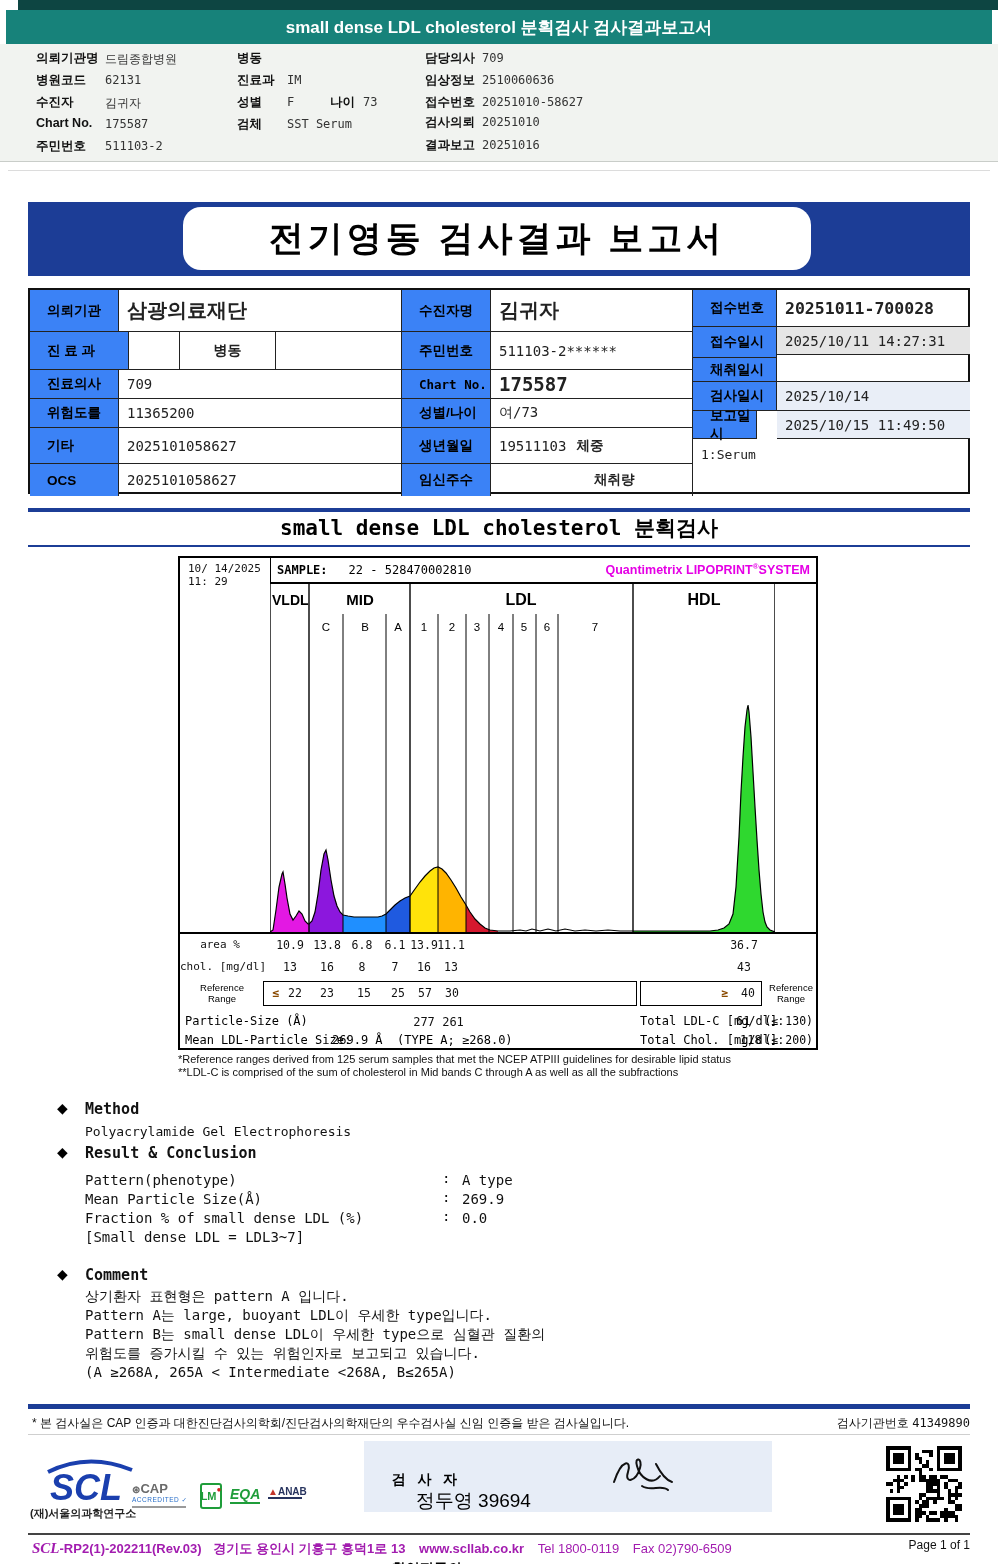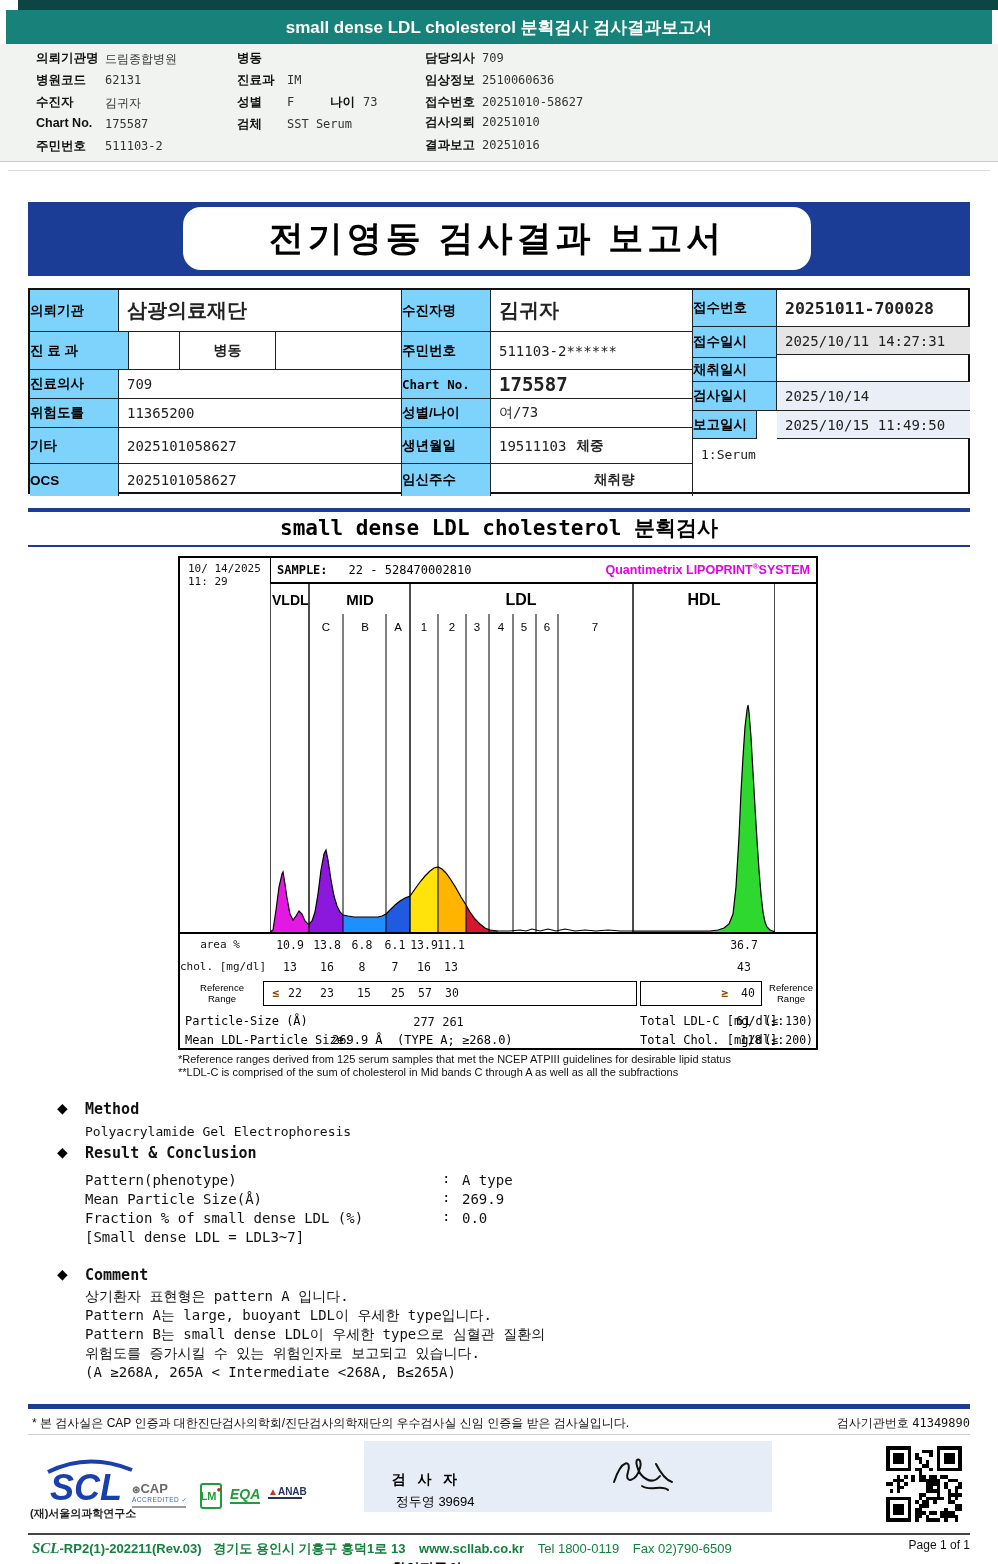--- a/index.html
+++ b/index.html
@@ -1,18 +1,18 @@
 <!DOCTYPE html>
 <html><head>
 <meta charset="utf-8">
 <style>
   *{box-sizing:border-box;margin:0;padding:0}
   body{width:998px;height:1564px;background:#fff;font-family:"Liberation Sans",sans-serif;position:relative;overflow:hidden}
   .abs{position:absolute}
-  .lblc{background:#7dd3fc;font-weight:bold;font-size:13.5px;display:flex;align-items:center;padding-left:0;border-right:1px solid #222;border-bottom:1px solid #222}
+  .lblc{background:#3b82f6;font-weight:bold;font-size:13.5px;display:flex;align-items:center;padding-left:17px;border-right:1px solid #222;border-bottom:1px solid #222}
   .valc{font-family:"DejaVu Sans Mono",monospace;font-size:14px;display:flex;align-items:center;padding-left:8px;border-right:1px solid #222;border-bottom:1px solid #222;color:#222}
   .hlbl{font-weight:bold;font-size:12.5px;color:#111}
   .hval{font-family:"DejaVu Sans Mono",monospace;font-size:12px;color:#333}
   .cv{position:absolute;transform:translateX(-50%);font-family:"DejaVu Sans Mono",monospace;font-size:11.5px;color:#111;white-space:nowrap}
   .mono{font-family:"DejaVu Sans Mono",monospace}
   .refbox{position:absolute;border:1.5px solid #000;height:25px}
   .diamond{position:absolute;font-size:14px;color:#000}
   .mline{position:absolute;font-family:"DejaVu Sans Mono",monospace;font-size:14px;color:#111;white-space:pre}
   svg text{font-family:"Liberation Sans",sans-serif}
 </style>
@@ -285,21 +285,21 @@
   <div style="height:2px;background:#1f9d3a;width:30px"></div>
 </div>
 <div class="abs" style="left:268px;top:1486px;color:#8a1f2d;font-weight:bold;font-size:10px">
   <span style="color:#c2362c">▲</span><span style="color:#27335e">ANAB</span>
   <div style="height:2px;background:#27335e;width:34px"></div>
 </div>
 
 <div class="abs" style="left:364px;top:1441px;width:408px;height:71px;background:#e7edf7;padding:5px 10px">
   <div style="line-height:22px;white-space:pre">
     <span style="font-weight:bold;font-size:14px">검   사   자</span>
-    <span style="font-size:13px;margin-left:4px">정두영 39694</span>
+    <span style="font-size:19px;margin-left:24px">정두영 39694</span>
   </div>
   <div style="line-height:22px;white-space:pre">
     <span style="font-weight:bold;font-size:14px">확인전문의</span>
     
   </div>
 
 </div>
 <svg class="abs" style="left:608px;top:1452px" width="70" height="44" viewBox="0 0 70 44">
   <path d="M6,30 C14,6 24,8 20,20 C16,32 28,30 32,16 C35,6 26,4 29,14 C32,26 44,34 52,24 M34,34 C42,40 54,32 60,38 M48,12 C52,20 58,28 64,30" fill="none" stroke="#111" stroke-width="2" stroke-linecap="round"></path>
 </svg>
@@ -429,20 +429,20 @@
     <rect x="2" y="2" width="3" height="3" fill="#000"></rect>
     <rect x="14" y="0" width="7" height="7" fill="#000"></rect>
     <rect x="15" y="1" width="5" height="5" fill="#fff"></rect>
     <rect x="16" y="2" width="3" height="3" fill="#000"></rect>
     <rect x="0" y="14" width="7" height="7" fill="#000"></rect>
     <rect x="1" y="15" width="5" height="5" fill="#fff"></rect>
     <rect x="2" y="16" width="3" height="3" fill="#000"></rect>
   </svg>
 
 <div class="abs" style="left:28px;top:1533px;width:942px;height:1.5px;background:#444"></div>
-<div class="abs" style="left:32px;top:1540px;font-size:13px;color:#15803d;white-space:nowrap">
+<div class="abs" style="left:32px;top:1540px;font-size:13px;color:#a21caf;white-space:nowrap">
   <span style="font-family:'Liberation Serif',serif;font-style:italic;font-weight:bold;font-size:15px">SCL</span><span style="font-weight:bold">-RP2(1)-202211(Rev.03)</span>
   <span style="margin-left:8px;font-weight:bold">경기도 용인시 기흥구 흥덕1로 13</span>
   <span style="margin-left:10px;font-weight:bold">www.scllab.co.kr</span>
   <span style="margin-left:10px">Tel 1800-0119</span>
   <span style="margin-left:10px">Fax 02)790-6509</span>
 </div>
 <div class="abs" style="top:1538px;right:28px;font-size:12px;color:#111">Page 1 of 1</div>
 
 </body></html>

